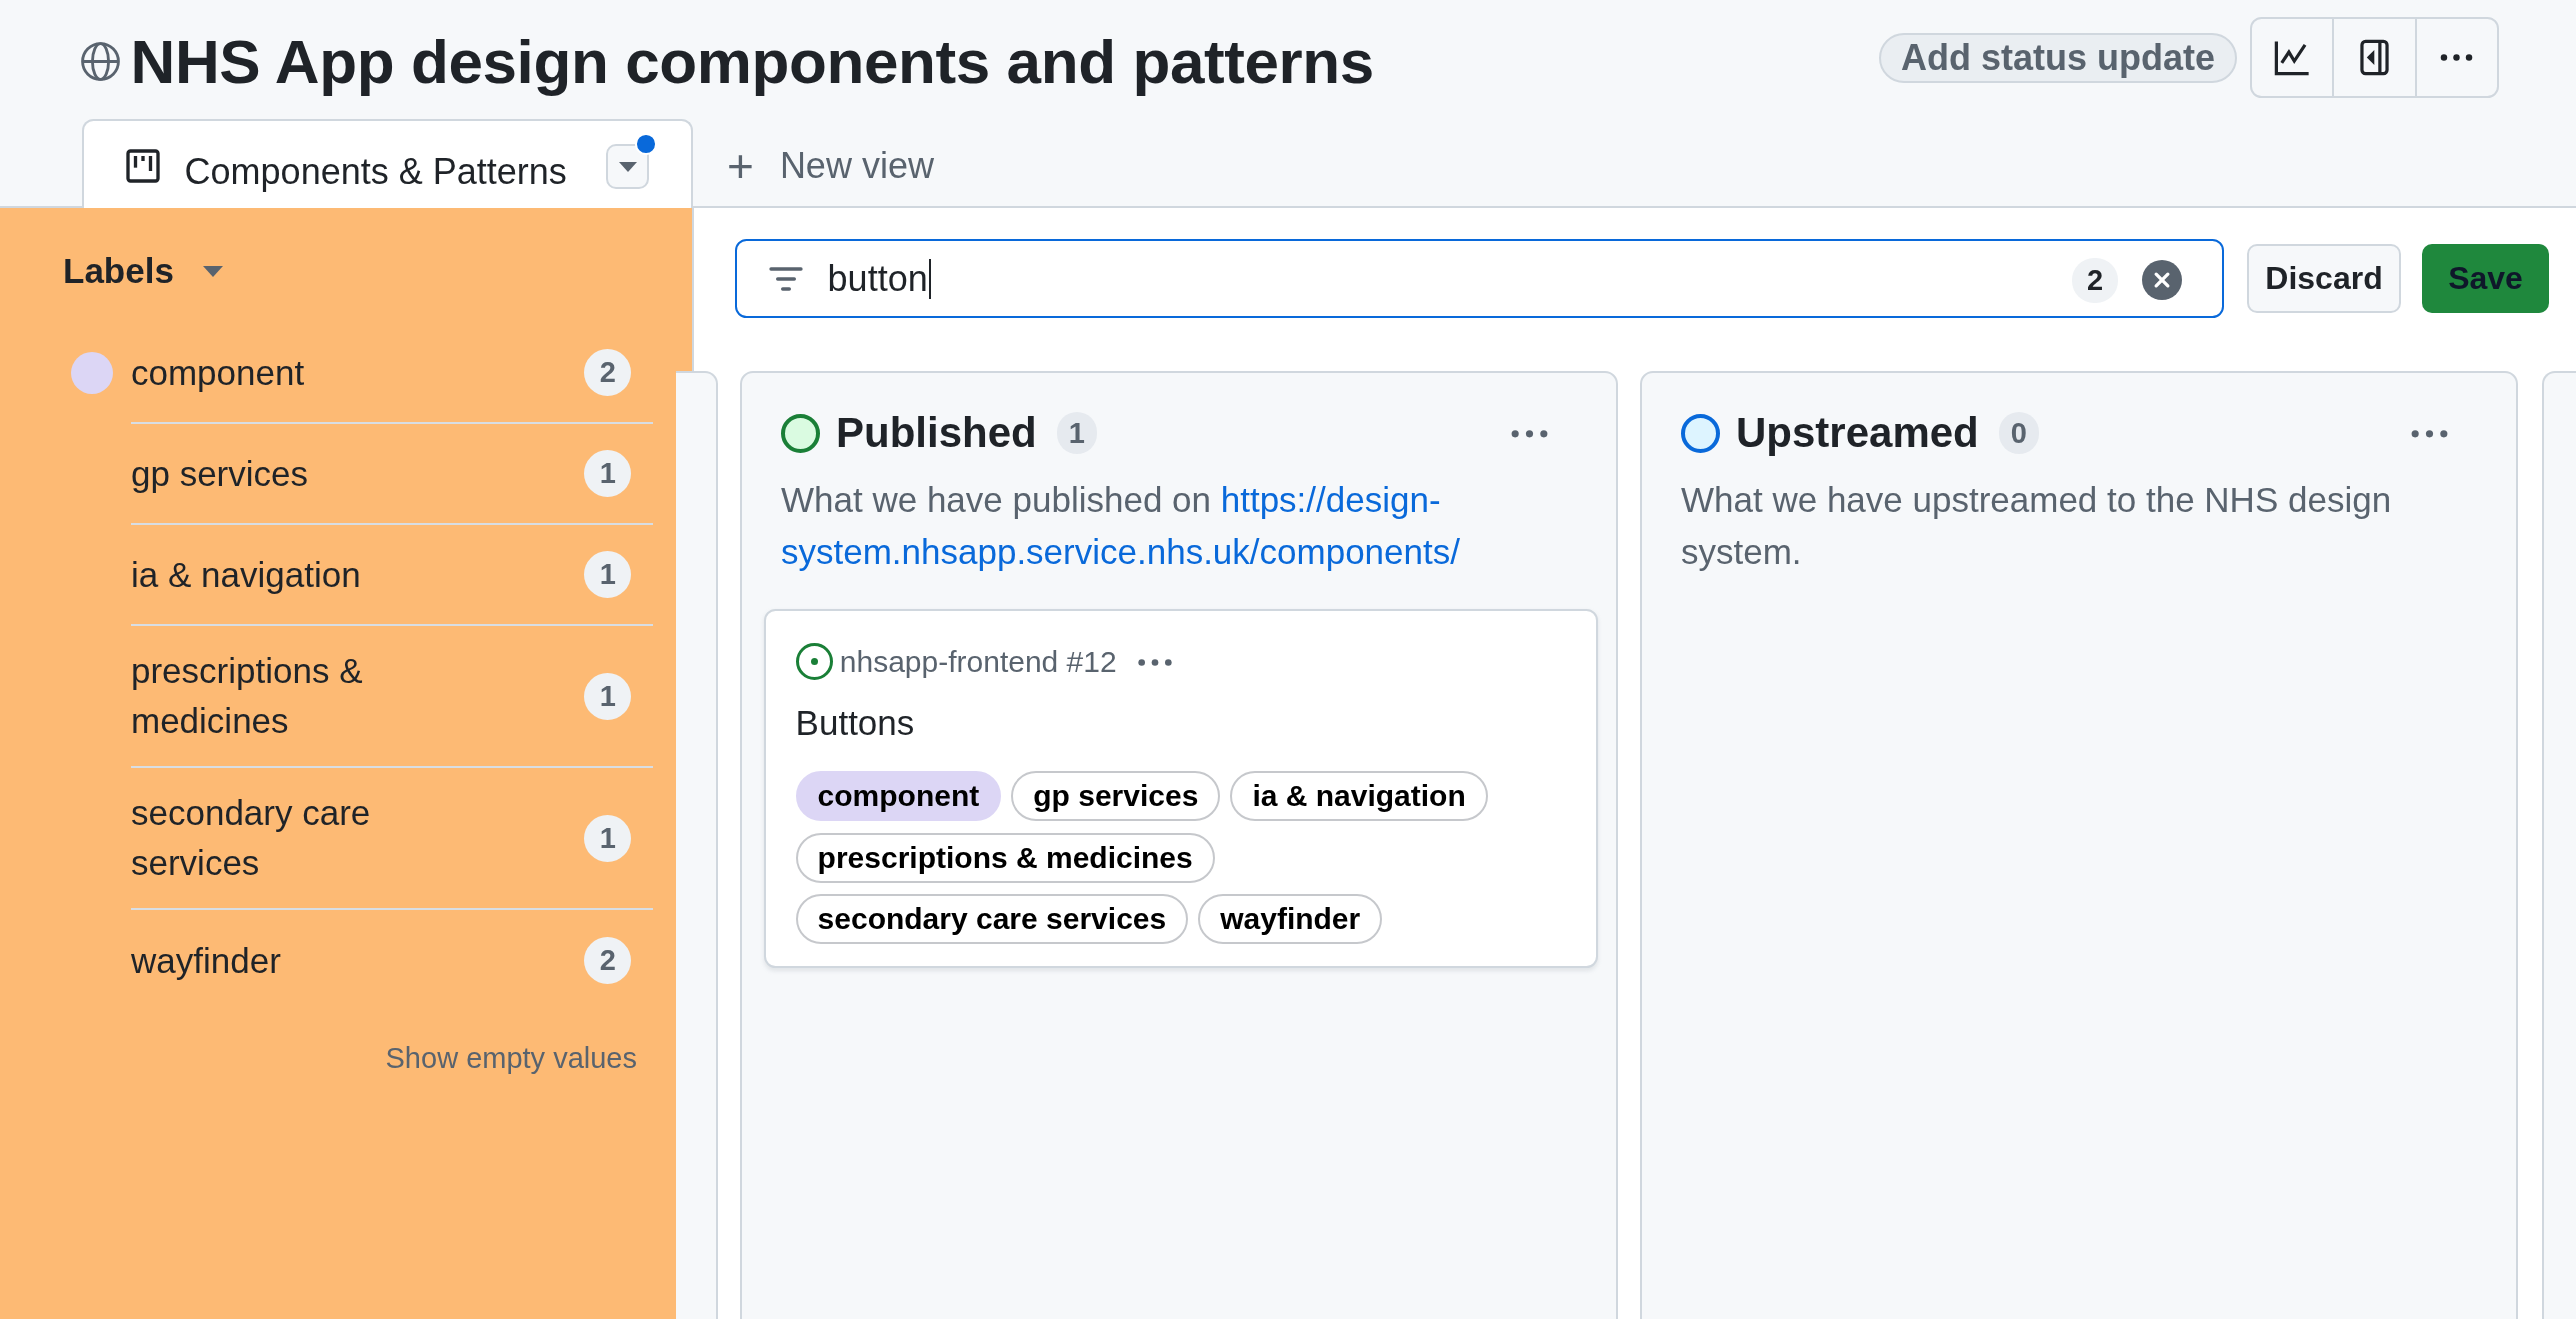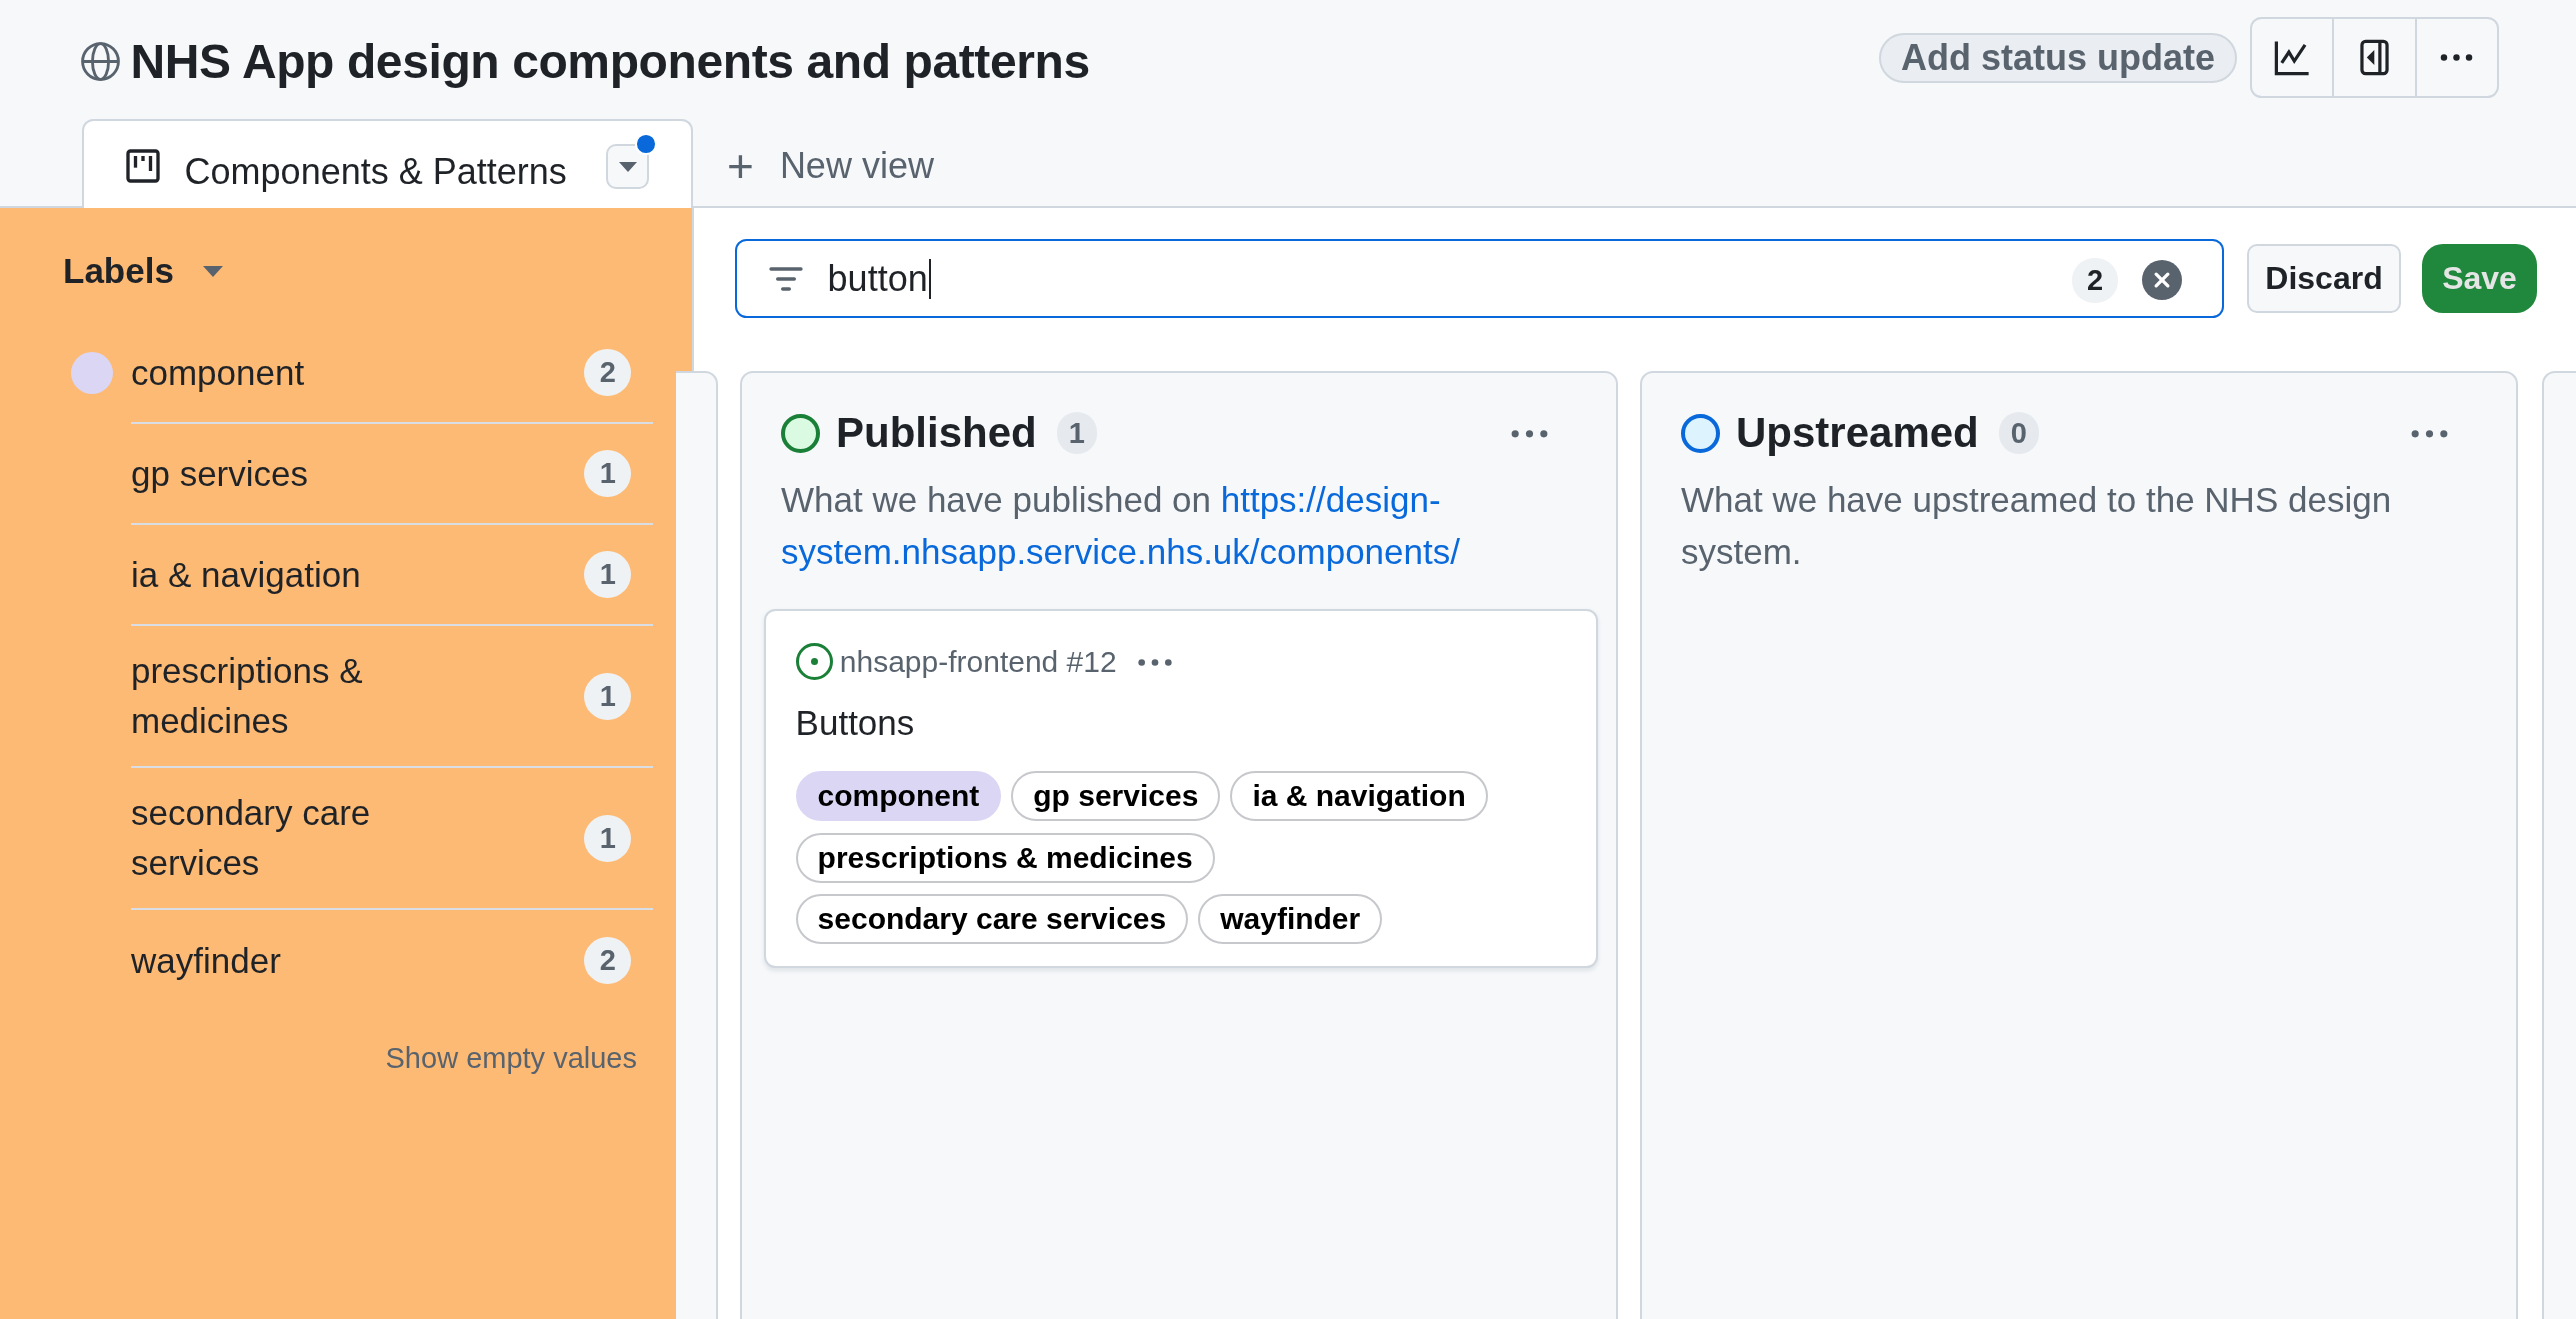--- a/index.html
+++ b/index.html
@@ -3,21 +3,21 @@
 <meta charset="utf-8">
 <style>
   * { box-sizing: border-box; margin: 0; padding: 0; }
   html, body { width: 2576px; height: 1320px; overflow: hidden; background: #ffffff; }
   body { font-family: "Liberation Sans", sans-serif; color: #1f2328; position: relative; }
 
   
   .header { position: absolute; left: 0; top: 0; width: 2576px; height: 208px; background: #f6f8fa; border-bottom: 2.2px solid #d0d7de; }
   .title-row { position: absolute; left: 79px; top: 29px; height: 65px; display: flex; align-items: center; }
   .globe { width: 43px; height: 43px; margin-right: 8.6px; }
-  .title { font-size: 48px; font-weight: 700; color: #1f2328; letter-spacing: -0.4px; }
+  .title { font-size: 62px; font-weight: 700; color: #1f2328; letter-spacing: -0.4px; }
 
   .status-btn { position: absolute; left: 1879px; top: 33px; height: 50px; padding: 0 20px; border-radius: 25px; background: #eaeef2; border: 2.2px solid #d0d7de; color: #59636e; font-size: 36px; font-weight: 700; display: flex; align-items: center; }
   .icon-group { position: absolute; left: 2250px; top: 17px; width: 249px; height: 81px; border: 2.2px solid #d0d7de; border-radius: 11.5px; display: flex; background: #f6f8fa; }
   .icon-group .ib { flex: 1; display: flex; align-items: center; justify-content: center; border-right: 2.2px solid #d0d7de; }
   .icon-group .ib:last-child { border-right: none; }
 
   .tab { position: absolute; left: 82px; top: 119px; width: 611px; height: 92px; background: #ffffff; border: 2.2px solid #d0d7de; border-bottom: none; border-radius: 11.5px 11.5px 0 0; display: flex; align-items: center; padding-left: 39px; }
   .tab-label { font-size: 36px; color: #1f2328; margin-left: 21.6px; margin-top: 12px; }
   .tab-dd { position: absolute; left: 522px; top: 23px; width: 43px; height: 45px; border: 2.2px solid #d0d7de; border-radius: 10px; background: #f6f8fa; display: flex; align-items: center; justify-content: center; }
   .tab-dd .dot { position: absolute; right: -10px; top: -13px; width: 21.6px; height: 21.6px; border-radius: 50%; background: #0969da; border: 2.9px solid #ffffff; }
@@ -35,21 +35,21 @@
   .sb-item .cnt { min-width: 47px; height: 47px; border-radius: 24px; background: #eff2f5; color: #59636e; font-size: 29px; font-weight: 700; display: flex; align-items: center; justify-content: center; margin-right: 21.6px; }
   .sb-swatch { position: absolute; left: -60px; width: 42px; height: 42px; border-radius: 50%; background: #dcd6f5; }
   .sb-show { position: absolute; right: 55px; top: 834px; font-size: 29px; color: #59636e; }
 
   
   .filter { position: absolute; left: 735px; top: 239px; width: 1489px; height: 79px; border: 2.9px solid #0969da; border-radius: 11.5px; background: #ffffff; display: flex; align-items: center; padding-left: 29px; }
   .filter-text { font-size: 36px; color: #1f2328; margin-left: 21.6px; border-right: 2.2px solid #1f2328; padding-right: 1.4px; line-height: 40px; }
   .filter-count { position: absolute; right: 104px; top: 17px; width: 46px; height: 45px; border-radius: 22px; background: #eff2f5; font-size: 29px; font-weight: 700; display: flex; align-items: center; justify-content: center; }
   .filter-clear { position: absolute; right: 40px; top: 18.7px; width: 40px; height: 40px; border-radius: 50%; background: #59636e; color: #ffffff; display: flex; align-items: center; justify-content: center; font-size: 29px; font-weight: 700; }
   .btn-discard { position: absolute; left: 2247px; top: 244px; width: 154px; height: 69px; border: 2.2px solid #d0d7de; border-radius: 10px; background: #f6f8fa; font-size: 32px; font-weight: 600; color: #1f2328; display: flex; align-items: center; justify-content: center; }
-  .btn-save { position: absolute; left: 2422px; top: 244px; width: 115px; height: 69px; border-radius: 21px; background: #1f883d; color: #e5e5e5; font-size: 32px; font-weight: 700; display: flex; align-items: center; justify-content: center; }
+  .btn-save { position: absolute; left: 2422px; top: 244px; width: 127px; height: 69px; border-radius: 10px; background: #1f883d; color: #0f172a; font-size: 32px; font-weight: 700; display: flex; align-items: center; justify-content: center; }
 
   
   .col { position: absolute; top: 371px; height: 1130px; background: #f6f8fa; border: 2.2px solid #d0d7de; border-radius: 13px; }
   .col-partial-left { left: 676px; width: 42px; border-left: none; border-radius: 0 13px 13px 0; }
   .col-partial-right { left: 2542px; width: 72px; border-right: none; border-radius: 13px 0 0 13px; }
   .col-pub { left: 740px; width: 878px; }
   .col-up { left: 1640px; width: 878px; }
   .col-head { position: absolute; left: 39px; top: 36px; display: flex; align-items: center; }
   .status-ring { width: 39px; height: 39px; border-radius: 50%; border: 4.3px solid; margin-right: 16px; }
   .col-name { font-size: 42px; font-weight: 700; color: #1f2328; }

